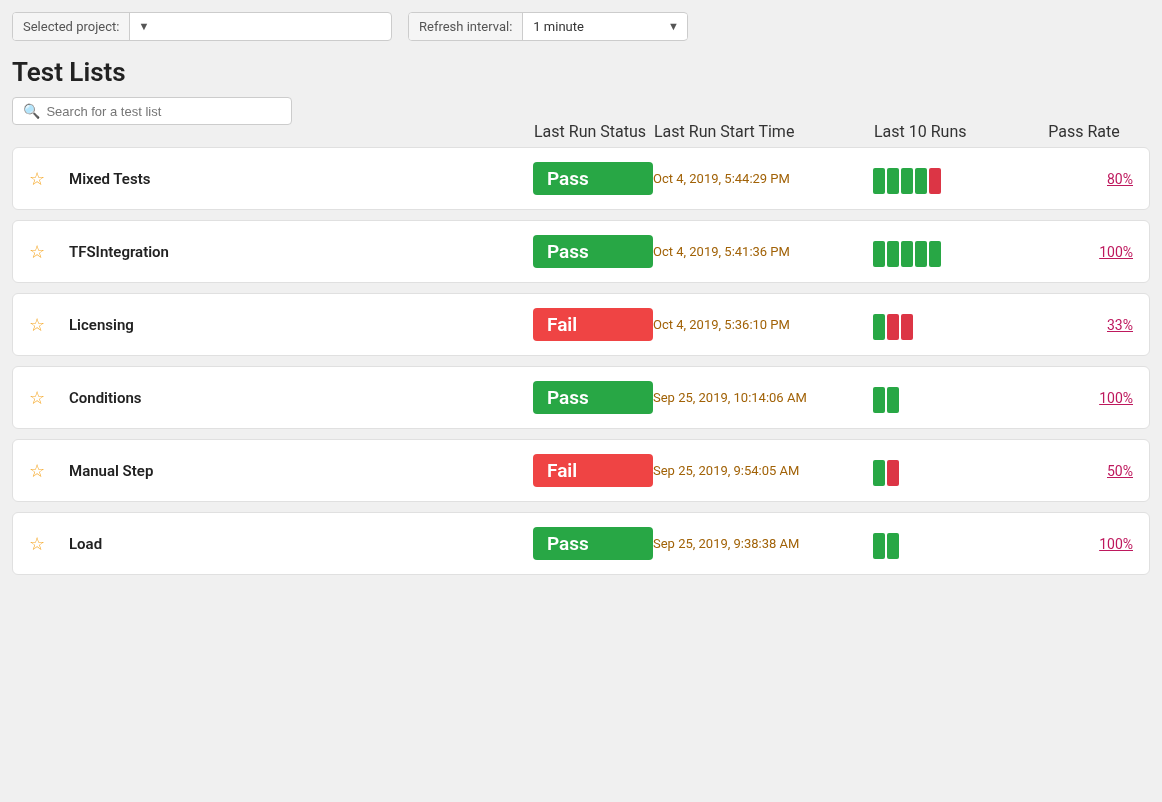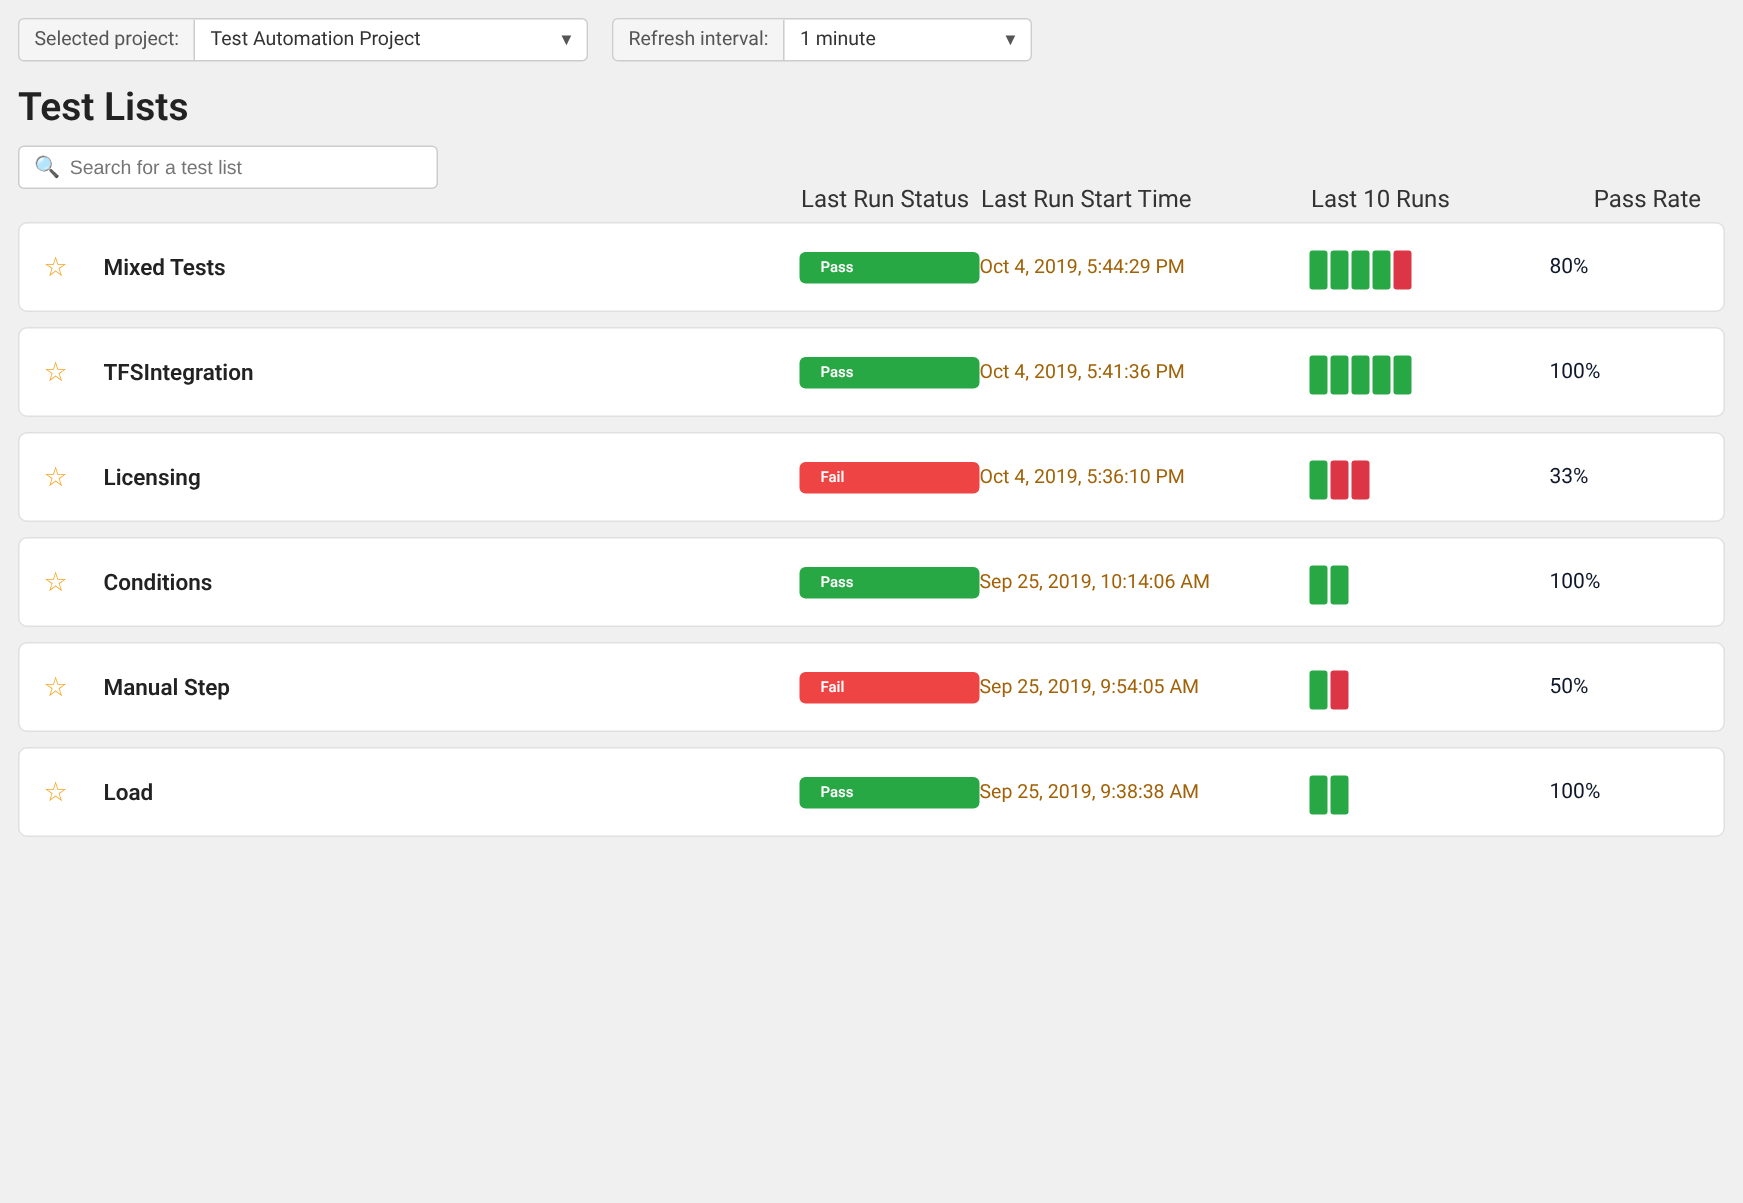--- a/index.html
+++ b/index.html
@@ -86,21 +86,21 @@
     .search-input {
       border: none;
       outline: none;
       font-size: 13px;
       color: #6d28d9;
       width: 100%;
       background: transparent;
     }
 
     .col-pass-rate {
-      text-align: right;
+      text-align: center;
       line-height: 1.2;
     }
 
     .test-list-row {
       background: #fff;
       border: 1px solid #e0e0e0;
       border-radius: 6px;
       margin-bottom: 10px;
       display: grid;
       grid-template-columns: 40px 1fr 120px 220px 160px 100px;
@@ -117,21 +117,21 @@
     .test-name {
       font-size: 15px;
       font-weight: 600;
       color: #222;
     }
 
     .status-badge {
       display: inline-block;
       padding: 5px 14px;
       border-radius: 4px;
-      font-size: 10px;
+      font-size: 19px;
       font-weight: 600;
       color: #fff;
     }
 
     .status-pass {
       background: #28a745;
     }
 
     .status-fail {
       background: #ef4444;
@@ -157,31 +157,32 @@
 
     .bar-green {
       background: #28a745;
     }
 
     .bar-red {
       background: #dc3545;
     }
 
     .pass-rate {
+      text-align: right;
       font-size: 14px;
-      color: #0f172a;
+      color: #be185d;
+      text-decoration: underline;
     }
   </style>
 </head>
 <body>
 
 <div class="top-bar">
   <div class="dropdown-group project-dropdown">
     <span class="dropdown-label">Selected project:</span>
-    <span class="dropdown-value">Test Automation Project</span>
     <span class="dropdown-arrow">▼</span>
   </div>
   <div class="dropdown-group refresh-dropdown">
     <span class="dropdown-label">Refresh interval:</span>
     <span class="dropdown-value">1 minute</span>
     <span class="dropdown-arrow">▼</span>
   </div>
 </div>
 
 <h1 class="page-title">Test Lists</h1>

